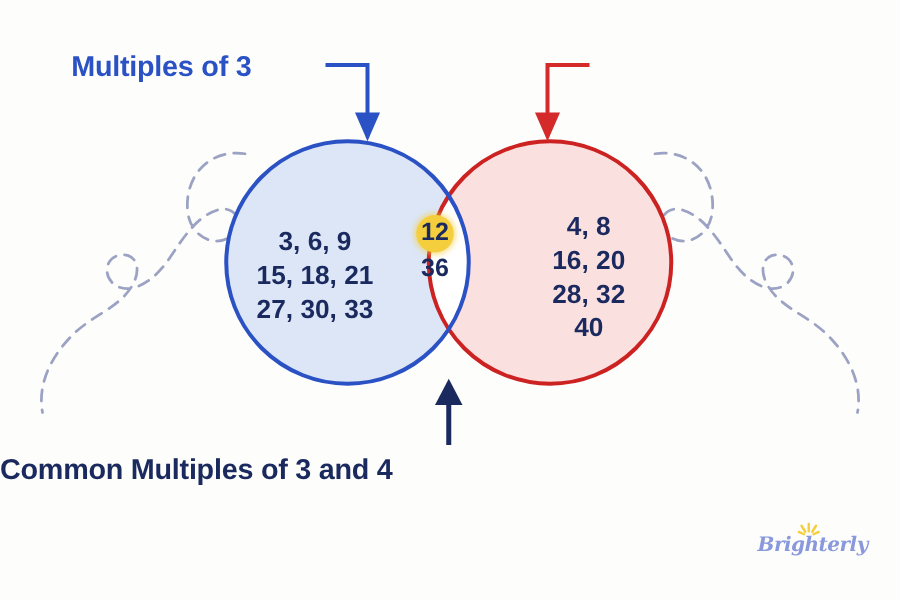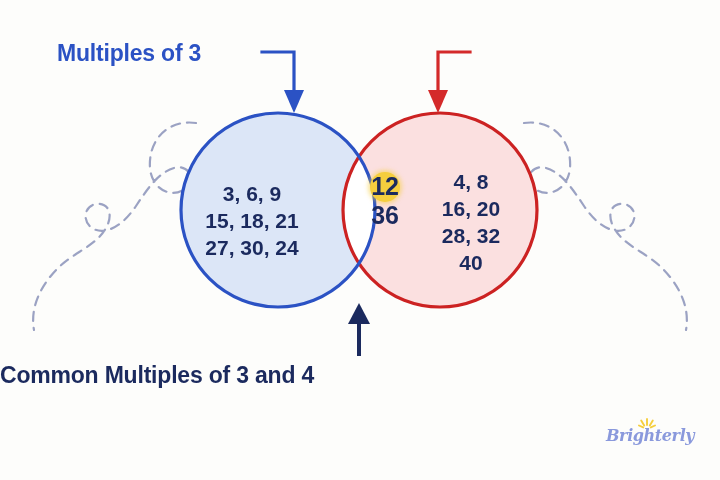--- a/index.html
+++ b/index.html
@@ -72,27 +72,27 @@
     top: 180px;
     width: 148px;
   }
   #right-items {
     left: 396px;
     top: 168px;
     width: 150px;
   }
   #mid-items {
     position: absolute;
-    left: 339px;
+    left: 318px;
     top: 172px;
     width: 60px;
-    text-align: right;
+    text-align: center;
     color: #1B2A5E;
     font-weight: bold;
-    font-size: 25px;
+    font-size: 20px;
     line-height: 29px;
   }
   .mid-row { position: relative; height: 29px; }
   #highlight-12 {
     position: relative;
     display: inline-block;
     z-index: 2;
   }
   #highlight-12::before {
     content: "";
@@ -205,21 +205,21 @@
   </svg>
 
   <div class="lbl" id="label-left">Multiples of 3</div>
 
 
   <div id="label-bottom">Common Multiples of 3 and 4</div>
 
   <div class="set-text" id="left-items">
     <div>3, 6, 9</div>
     <div>15, 18, 21</div>
-    <div>27, 30, 24</div>
+    <div>27, 30, 33</div>
   </div>
 
   <div id="mid-items">
     <div class="mid-row">
       <span id="highlight-12">12</span>
     </div>
     <div class="mid-row">36</div>
   </div>
 
   <div class="set-text" id="right-items">

